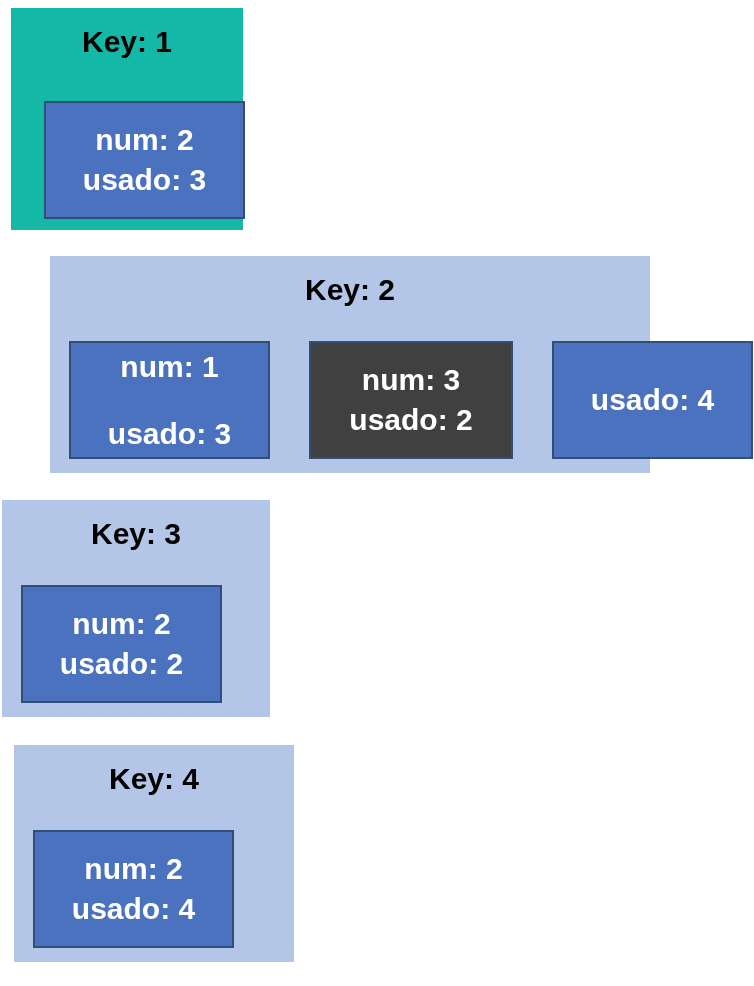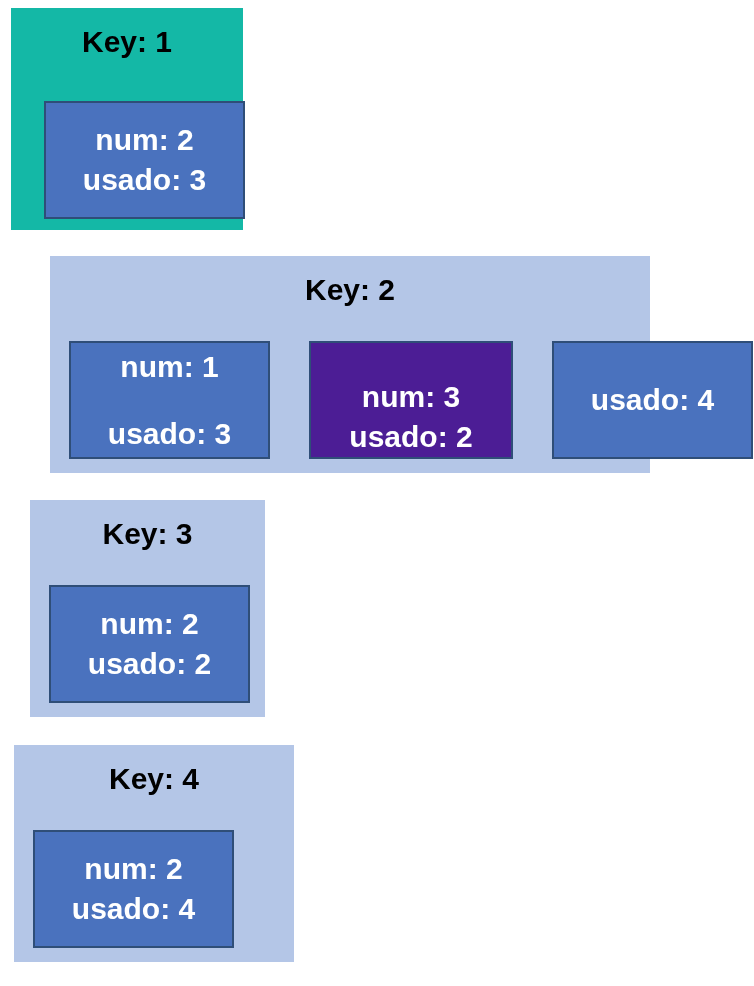--- a/index.html
+++ b/index.html
@@ -71,29 +71,29 @@
         <span class="line">num: 2</span>
         <span class="line">usado: 3</span>
       </div>
     </div>
     <div class="bucket" style="left: 14px; top: 256px; width: 600px; height: 217px; background: rgb(180, 198, 231); margin-left: 36px;">
       <div class="bucket-label" style="color: rgb(0, 0, 0);">Key: 2</div>
       <div class="entry" style="left: 19px; top: 85px; width: 201px; height: 118px; background: rgb(74, 114, 190); border-color: rgb(47, 78, 120); color: rgb(255, 255, 255); gap: 27px;">
         <span class="line">num: 1</span>
         <span class="line">usado: 3</span>
       </div>
-      <div class="entry" style="left: 259px; top: 85px; width: 204px; height: 118px; background: #4c1d95; border-color: rgb(47, 78, 120); color: rgb(255, 255, 255); justify-content: flex-end;">
+      <div class="entry" style="left: 259px; top: 85px; width: 204px; height: 118px; background: #404040; border-color: rgb(47, 78, 120); color: rgb(255, 255, 255);">
         <span class="line">num: 3</span>
         <span class="line">usado: 2</span>
       </div>
       <div class="entry" style="left: 502px; top: 85px; width: 201px; height: 118px; background: rgb(74, 114, 190); border-color: rgb(47, 78, 120); color: rgb(255, 255, 255);">
         <span class="line">usado: 4</span>
       </div>
     </div>
-    <div class="bucket" style="left: 30px; top: 500px; width: 235px; height: 217px; background: rgb(180, 198, 231);">
+    <div class="bucket" style="left: 2px; top: 500px; width: 268px; height: 217px; background: rgb(180, 198, 231);">
       <div class="bucket-label" style="color: rgb(0, 0, 0);">Key: 3</div>
       <div class="entry" style="left: 19px; top: 85px; width: 201px; height: 118px; background: rgb(74, 114, 190); border-color: rgb(47, 78, 120); color: rgb(255, 255, 255);">
         <span class="line">num: 2</span>
         <span class="line">usado: 2</span>
       </div>
     </div>
     <div class="bucket" style="left: 14px; top: 745px; width: 280px; height: 217px; background: rgb(180, 198, 231);">
       <div class="bucket-label" style="color: rgb(0, 0, 0);">Key: 4</div>
       <div class="entry" style="left: 19px; top: 85px; width: 201px; height: 118px; background: rgb(74, 114, 190); border-color: rgb(47, 78, 120); color: rgb(255, 255, 255);">
         <span class="line">num: 2</span>

